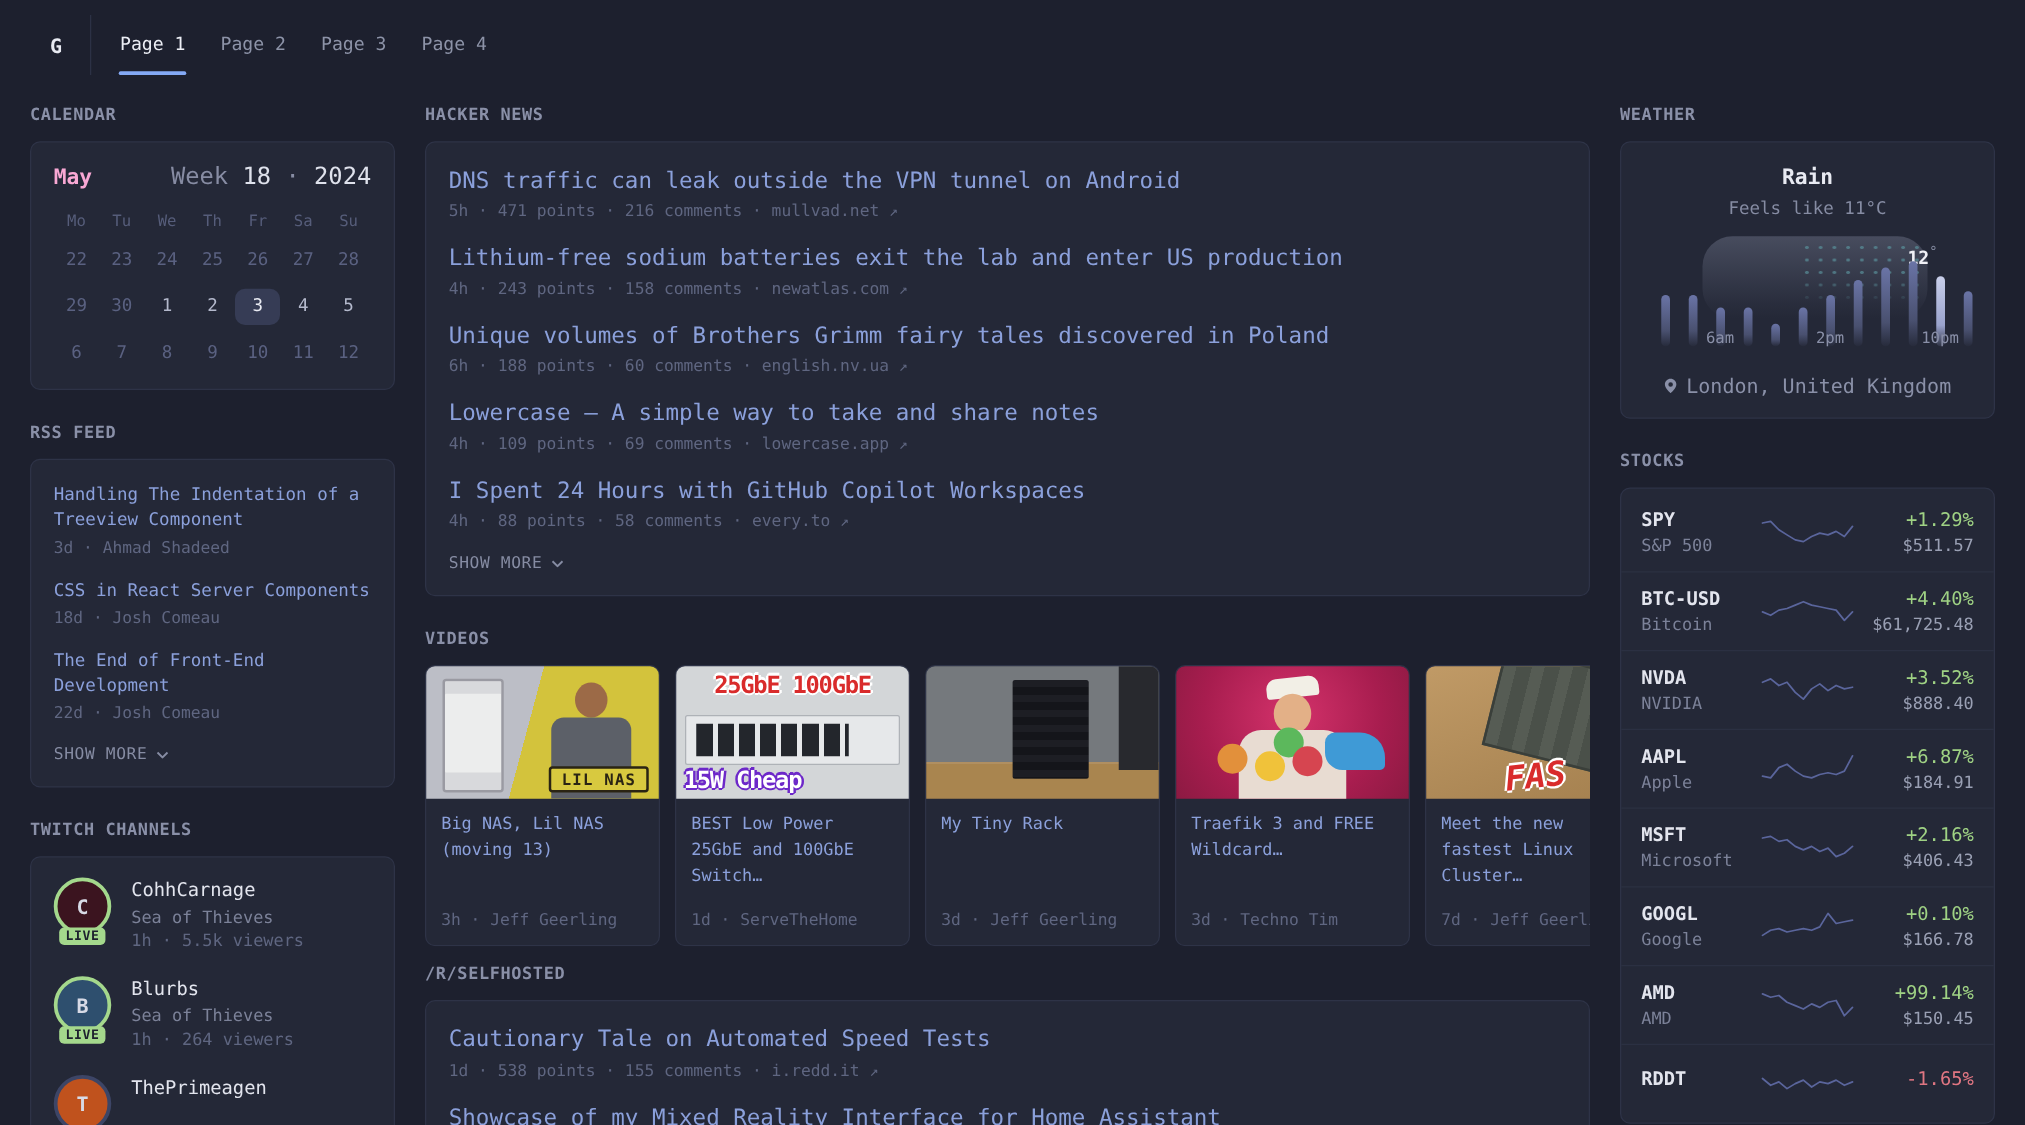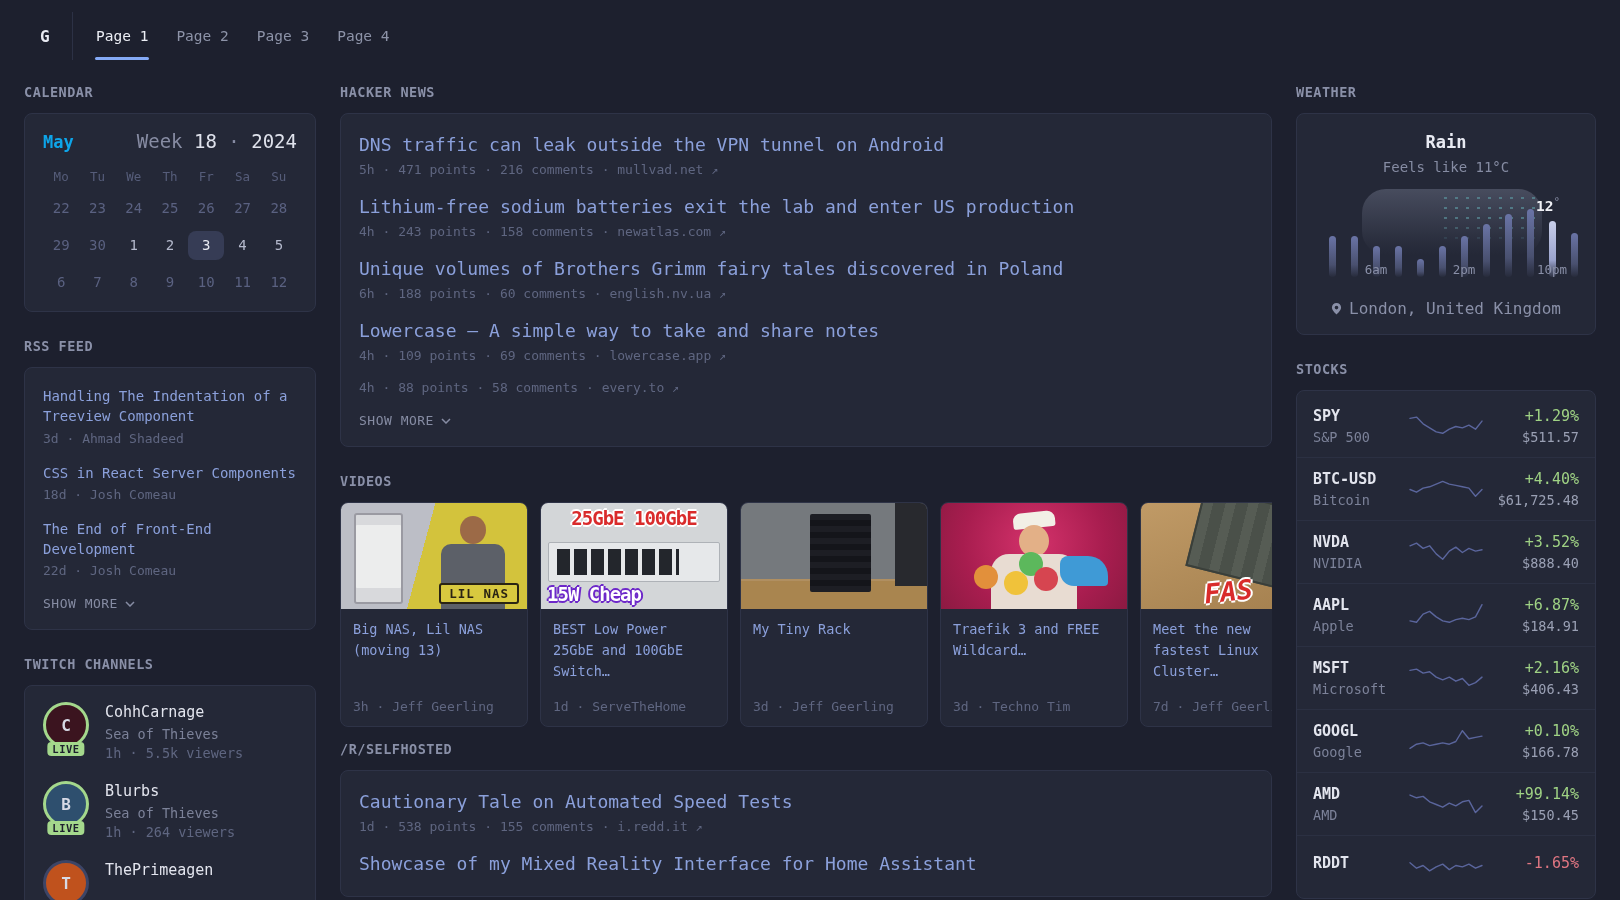--- a/index.html
+++ b/index.html
@@ -18,21 +18,21 @@
   
   main.grid{display:grid;grid-template-columns:292px minmax(0,1fr) 300px;column-gap:24px;margin-top:24px;align-items:start;}
   .widget + .widget{margin-top:26px;}
   .widget.tight{margin-top:14px;}
   .widget-title{font-size:13.5px;color:#8a90a8;letter-spacing:.5px;margin:0 0 13px 0;}
   .card{background:#242837;border:1px solid #2e3347;border-radius:8px;box-sizing:border-box;}
 
   
   .cal-card{padding:16px 18px 14px;}
   .cal-head{display:flex;justify-content:space-between;align-items:baseline;}
-  .cal-month{font-size:17px;font-weight:600;color:#0ea5e9;}
+  .cal-month{font-size:17px;font-weight:600;color:#f9a8d4;}
   .cal-week{font-size:19px;color:#878ca3;}
   .cal-week .hl{color:#dfe2ec;}
   .cal-grid{display:grid;grid-template-columns:repeat(7,1fr);row-gap:8px;margin-top:16px;text-align:center;}
   .cal-wd{font-size:12.5px;color:#565d7a;line-height:18px;}
   .cal-day{font-size:14px;height:29px;line-height:29px;border-radius:8px;}
   .cal-day.muted{color:#5a6181;}
   .cal-day.normal{color:#b4b9cc;}
   .cal-day.selected{background:#363c55;color:#e8eaf2;}
 
   
@@ -92,21 +92,21 @@
 
   
   .wx-card{padding:18px 0 16px;text-align:center;}
   .wx-cond{font-size:17px;font-weight:bold;color:#e8eaf2;}
   .wx-feels{font-size:14px;color:#868ca3;margin-top:7px;}
   .wx-chart{position:relative;width:280px;height:104px;margin:16px auto 0;}
   .wx-region{position:absolute;left:56px;top:-2px;width:180px;height:66px;border-radius:24px;background:linear-gradient(180deg,rgba(120,126,148,.42),rgba(120,126,148,.06) 82%,transparent);}
   .wx-dots{position:absolute;left:134px;top:2px;width:96px;height:52px;background-image:radial-gradient(circle,#55838f 1.3px,transparent 1.5px);background-size:11px 10px;opacity:.85;-webkit-mask-image:linear-gradient(180deg,#000 45%,transparent);mask-image:linear-gradient(180deg,#000 45%,transparent);}
   .wx-bar{position:absolute;bottom:18px;width:7px;border-radius:4px;background:linear-gradient(180deg,#6a74a6,#49506f 70%,rgba(73,80,111,.08));}
   .wx-bar.light{background:linear-gradient(180deg,#c9cfea,#9aa3cd 70%,rgba(154,163,205,.1));}
-  .wx-temp{position:absolute;right:26px;top:4px;font-size:14.5px;font-weight:bold;color:#f0f1f6;}
+  .wx-temp{position:absolute;right:36px;top:4px;font-size:14.5px;font-weight:bold;color:#f0f1f6;}
   .wx-temp .deg{color:#868ca3;font-size:11px;vertical-align:super;font-weight:normal;}
   .wx-xlabel{position:absolute;bottom:18px;transform:translateX(-50%);font-size:12.5px;color:#8a90a8;}
   .wx-loc{margin-top:4px;display:flex;align-items:center;justify-content:center;gap:7px;color:#8a90a8;font-size:16px;}
 
   
   .stocks-card{padding:4px 0;}
   .stock-row{display:grid;grid-template-columns:1fr 80px 1fr;align-items:center;padding:12px 16px;}
   .stock-row + .stock-row{border-top:1px solid #2b3042;}
   .stock-sym{font-size:15px;font-weight:bold;color:#e3e5ee;}
   .stock-co{font-size:13.5px;color:#7c8299;margin-top:4px;min-height:1px;}
@@ -251,20 +251,21 @@
           </article>
           <article class="feed-item">
             <a class="feed-title">Unique volumes of Brothers Grimm fairy tales discovered in Poland</a>
             <div class="feed-meta"><span>6h · 188 points · 60 comments ·</span> <a><span>english.nv.ua</span> <span class="ext">↗</span></a></div>
           </article>
           <article class="feed-item">
             <a class="feed-title">Lowercase – A simple way to take and share notes</a>
             <div class="feed-meta"><span>4h · 109 points · 69 comments ·</span> <a><span>lowercase.app</span> <span class="ext">↗</span></a></div>
           </article>
           <article class="feed-item">
+            <a class="feed-title">I Spent 24 Hours with GitHub Copilot Workspaces</a>
             <div class="feed-meta"><span>4h · 88 points · 58 comments ·</span> <a><span>every.to</span> <span class="ext">↗</span></a></div>
           </article>
           <button class="show-more">
               <span>SHOW MORE</span>
               <svg width="10" height="6" viewBox="0 0 10 6">
                 <polyline points="1,1 5,5 9,1" fill="none" stroke="#868ca3" stroke-width="1.5"></polyline>
               </svg>
             </button>
         </div>
       </section>

